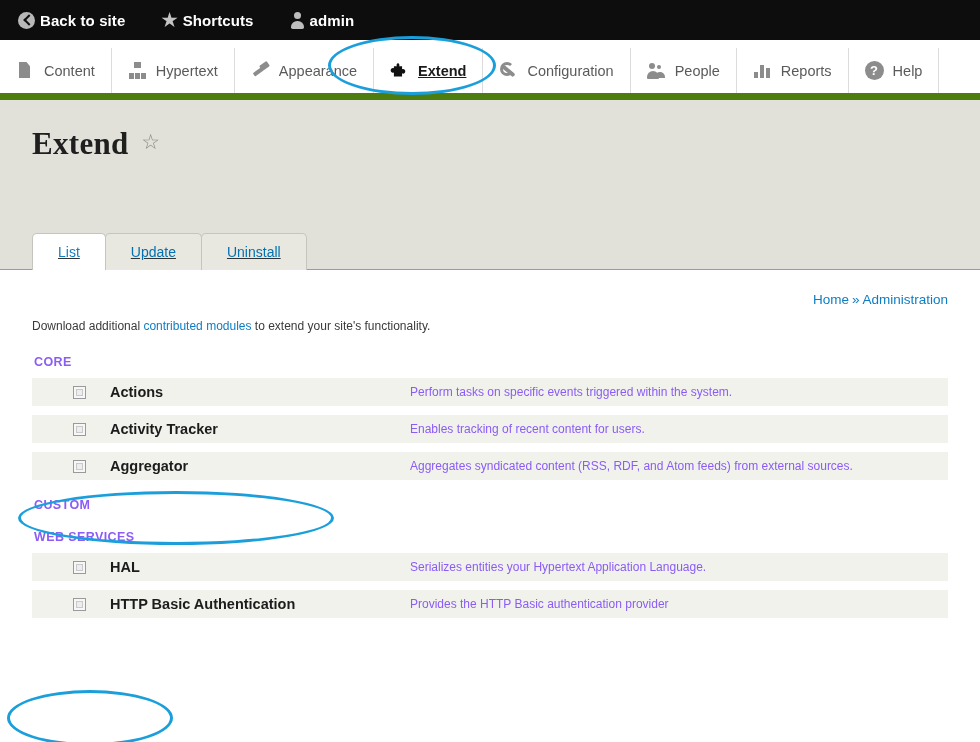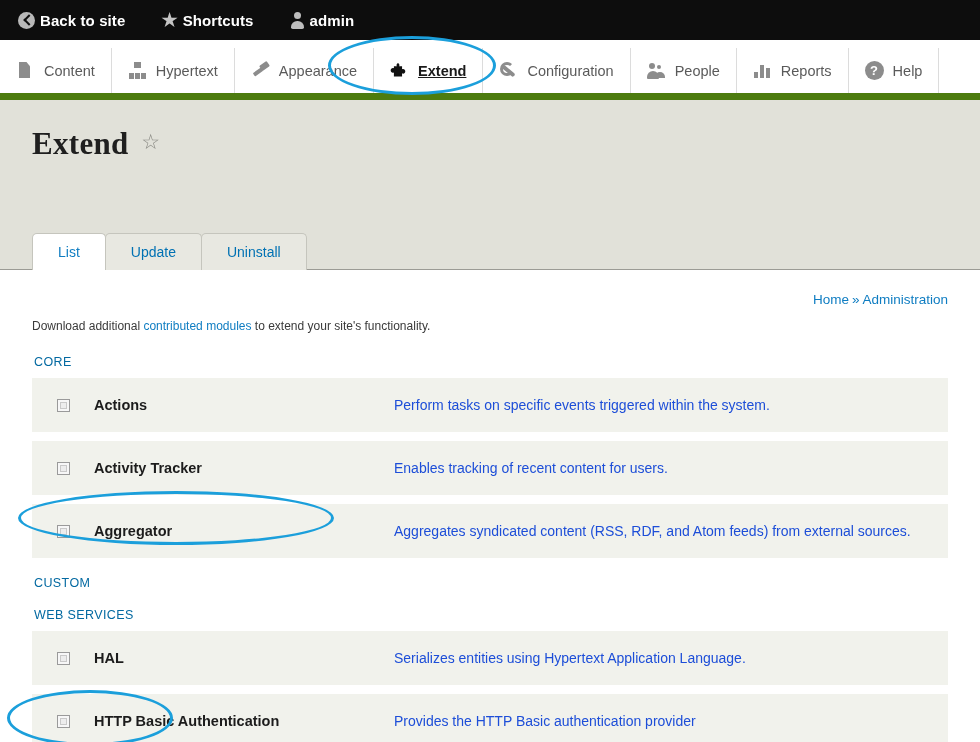--- a/index.html
+++ b/index.html
@@ -206,20 +206,21 @@
     position: relative;
     top: -2px;
   }
 
   .tabs {
     position: absolute;
     left: 32px;
     bottom: -1px;
     display: flex;
     align-items: flex-end;
+    text-decoration: underline;
   }
   .tab {
     padding: 11px 25px 10px 25px;
     font-size: 14px;
     color: #0071b3;
     background: #e8e8e1;
     border: 1px solid #c5c5bd;
     border-bottom: none;
     border-radius: 5px 5px 0 0;
     margin-right: -1px;
@@ -247,34 +248,35 @@
 
   .intro {
     font-size: 12px;
     color: #3a3a3a;
     margin-bottom: 22px;
   }
   .intro a { color: #0f7dc2; text-decoration: none; }
 
   .group-label {
     font-size: 12.5px;
-    font-weight: normal;
-    color: #0369a1;
+    font-weight: bold;
+    color: #8b5cf6;
     letter-spacing: .4px;
     margin: 11px 0 9px 2px;
   }
   .group + .group { margin-top: 18px; }
 
   .module-row {
     display: flex;
     align-items: center;
     background: #f1f2ec;
-    height: 54px;
+    height: 28px;
     margin-bottom: 9px;
     position: relative;
+    padding-left: 16px;
   }
   .mod-check {
     width: 62px;
     display: flex;
     justify-content: center;
     align-items: center;
     flex: none;
   }
   .checkbox {
     width: 13px; height: 13px;
@@ -298,22 +300,22 @@
     transform: rotate(40deg);
   }
   .mod-name {
     font-size: 14.5px;
     font-weight: bold;
     color: #1c1c1c;
     width: 300px;
     flex: none;
   }
   .mod-desc {
-    font-size: 14px;
-    color: #1d4ed8;
+    font-size: 12px;
+    color: #8b5cf6;
     text-align: center;
   }
 
   .actions-bar { padding: 16px 0 0 32px; }
 
   
   .annot {
     position: absolute;
     border: 3px solid #1b9fdb;
     border-radius: 50%;
@@ -455,21 +457,21 @@
   </div>
 
   <div class="group">
     <div class="group-label">WEB SERVICES</div>
 
     <div class="module-row">
       <div class="mod-check">
         <span class="checkbox unchecked"></span>
       </div>
       <div class="mod-name">HAL</div>
-      <div class="mod-desc">Serializes entities using Hypertext Application Language.</div>
+      <div class="mod-desc">Serializes entities your Hypertext Application Language.</div>
     </div>
 
     <div class="module-row">
       <div class="mod-check">
         <span class="checkbox unchecked"></span>
       </div>
       <div class="mod-name">HTTP Basic Authentication</div>
       <div class="mod-desc">Provides the HTTP Basic authentication provider</div>
     </div>
   </div>

